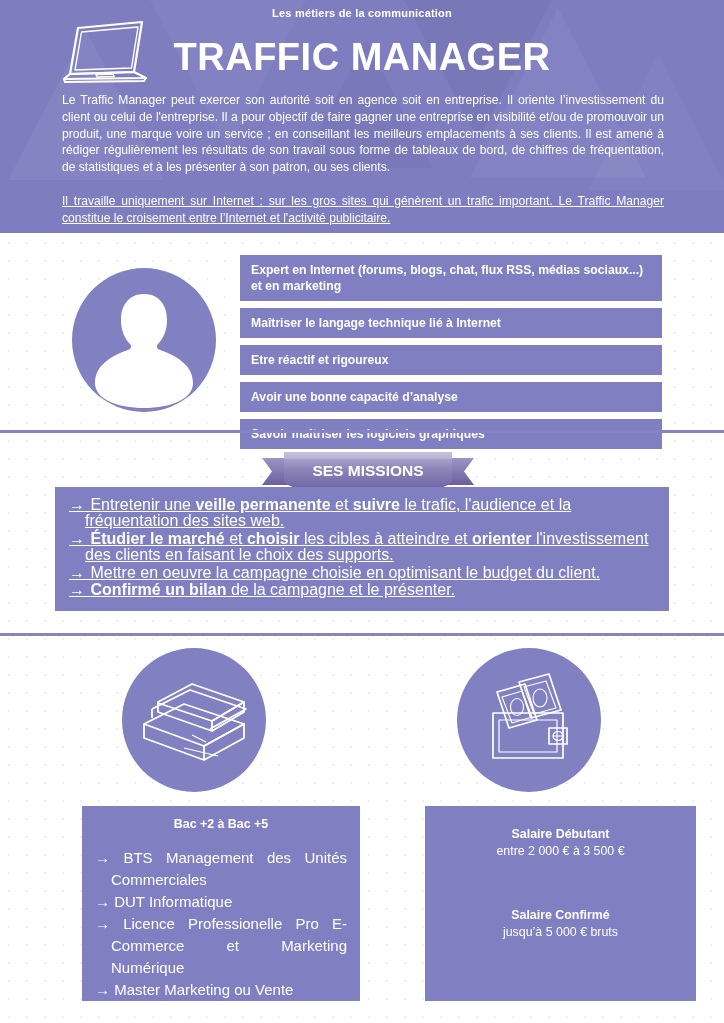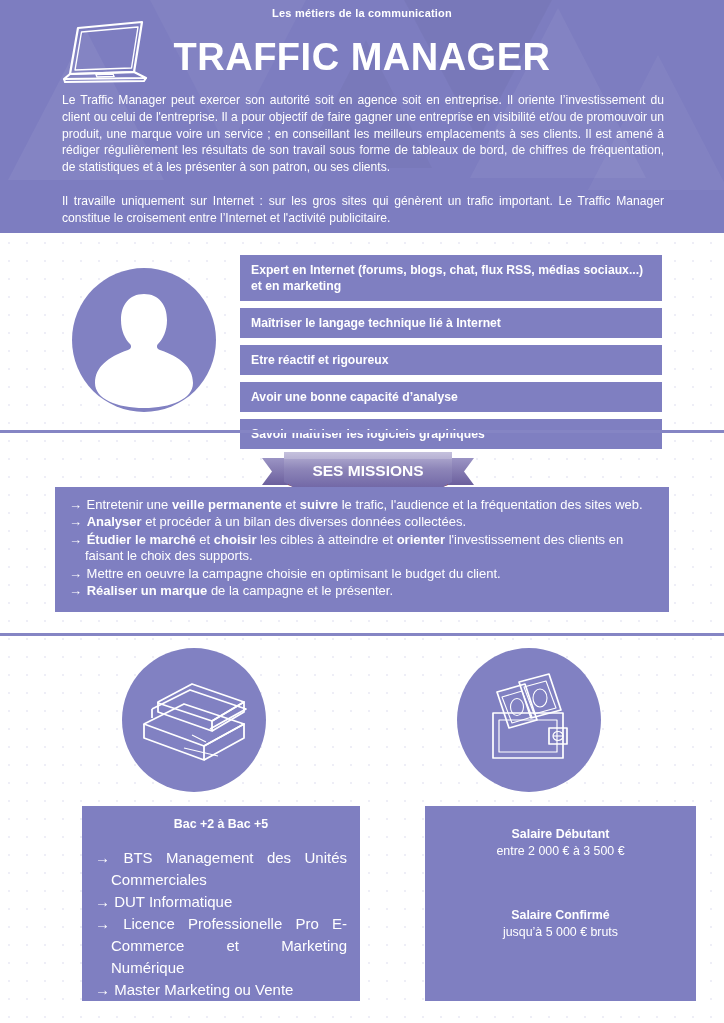--- a/index.html
+++ b/index.html
@@ -92,21 +92,21 @@
   .intro {
     position: absolute;
     left: 62px; top: 92px;
     width: 602px;
     color: #ffffff;
     font-size: 12.1px;
     line-height: 16.8px;
     text-align: justify;
   }
   .intro p { margin: 0; }
-  .intro p.second { margin-top: 17px; }
+  .intro p.second { margin-top: 17px; text-decoration: underline; }
 
   
   .divider {
     position: absolute;
     left: 0;
     width: 724px;
     height: 3px;
     background: #8585c4;
   }
   .div-1 { top: 430px; }
@@ -150,25 +150,26 @@
     min-height: 117px;
     background: #7f7fc1;
     box-sizing: border-box;
     padding: 10px 14px 12px 14px;
   }
   .missions-box ul {
     margin: 0; padding: 0; list-style: none;
   }
   .missions-box li {
     color: #ffffff;
-    font-size: 13px;
+    font-size: 16px;
     line-height: 16.4px;
     margin: 0 0 1px 0;
     text-indent: -16px;
     padding-left: 16px;
+    text-decoration: underline;
   }
   .missions-box li b { font-weight: bold; }
   .arrow { letter-spacing: 1px; }
 
   
   .circle-icon {
     position: absolute;
     width: 144px; height: 144px;
     border-radius: 50%;
     background: #8181c2;
@@ -293,24 +294,23 @@
     <path d="M186 28 L172 28 L172 38 L186 33 Z" fill="#8e2f33"></path>
     <path d="M22 0 L190 0 L190 30 L176 38 L36 38 L22 30 Z" fill="url(#ribG)"></path>
     <path d="M22 0 L190 0 L190 7 L22 7 Z" fill="rgba(255,255,255,0.18)"></path>
     <text x="106" y="24" text-anchor="middle" fill="#ffffff" font-family="Liberation Sans, sans-serif" font-size="15.5" font-weight="bold">SES MISSIONS</text>
   </svg>
 </div>
 
 <div class="missions-box">
   <ul>
       <li><span class="arrow">→</span><span> Entretenir une </span><b>veille permanente</b><span> et </span><b>suivre</b><span> le trafic, l'audience et la fréquentation des sites web.</span></li>
-      <li><span class="arrow">→</span><span> </span><b>Analyser</b><span> et procéder à un bilan des diverses données collectées.</span></li>
       <li><span class="arrow">→</span><span> </span><b>Étudier le marché</b><span> et </span><b>choisir</b><span> les cibles à atteindre et </span><b>orienter</b><span> l'investissement des clients en faisant le choix des supports.</span></li>
       <li><span class="arrow">→</span><span> Mettre en oeuvre la campagne choisie en optimisant le budget du client.</span></li>
-      <li><span class="arrow">→</span><span> </span><b>Réaliser un marque</b><span> de la campagne et le présenter.</span></li>
+      <li><span class="arrow">→</span><span> </span><b>Confirmé un bilan</b><span> de la campagne et le présenter.</span></li>
     </ul>
 </div>
 
 <div class="divider div-2"></div>
 
 <div class="circle-icon circle-books">
   <svg width="144" height="144" viewBox="0 0 144 144">
     <g fill="none" stroke="#ffffff" stroke-width="1.8" stroke-linejoin="round">
       <path d="M22 76 L62 56 L122 76 L82 98 Z"></path>
       <path d="M22 76 L22 90 L82 112 L82 98"></path>

